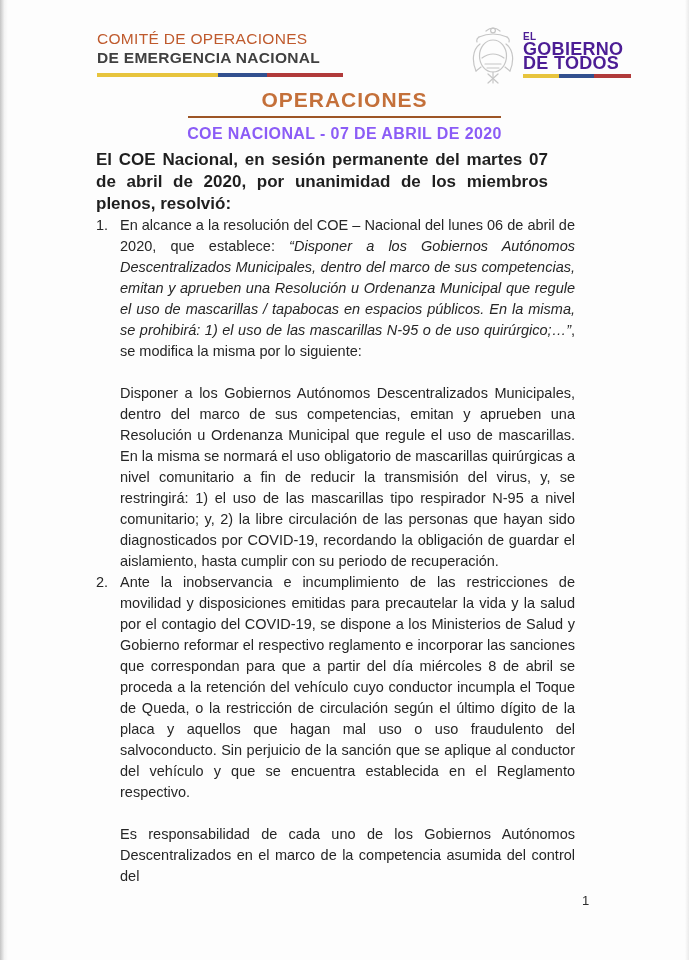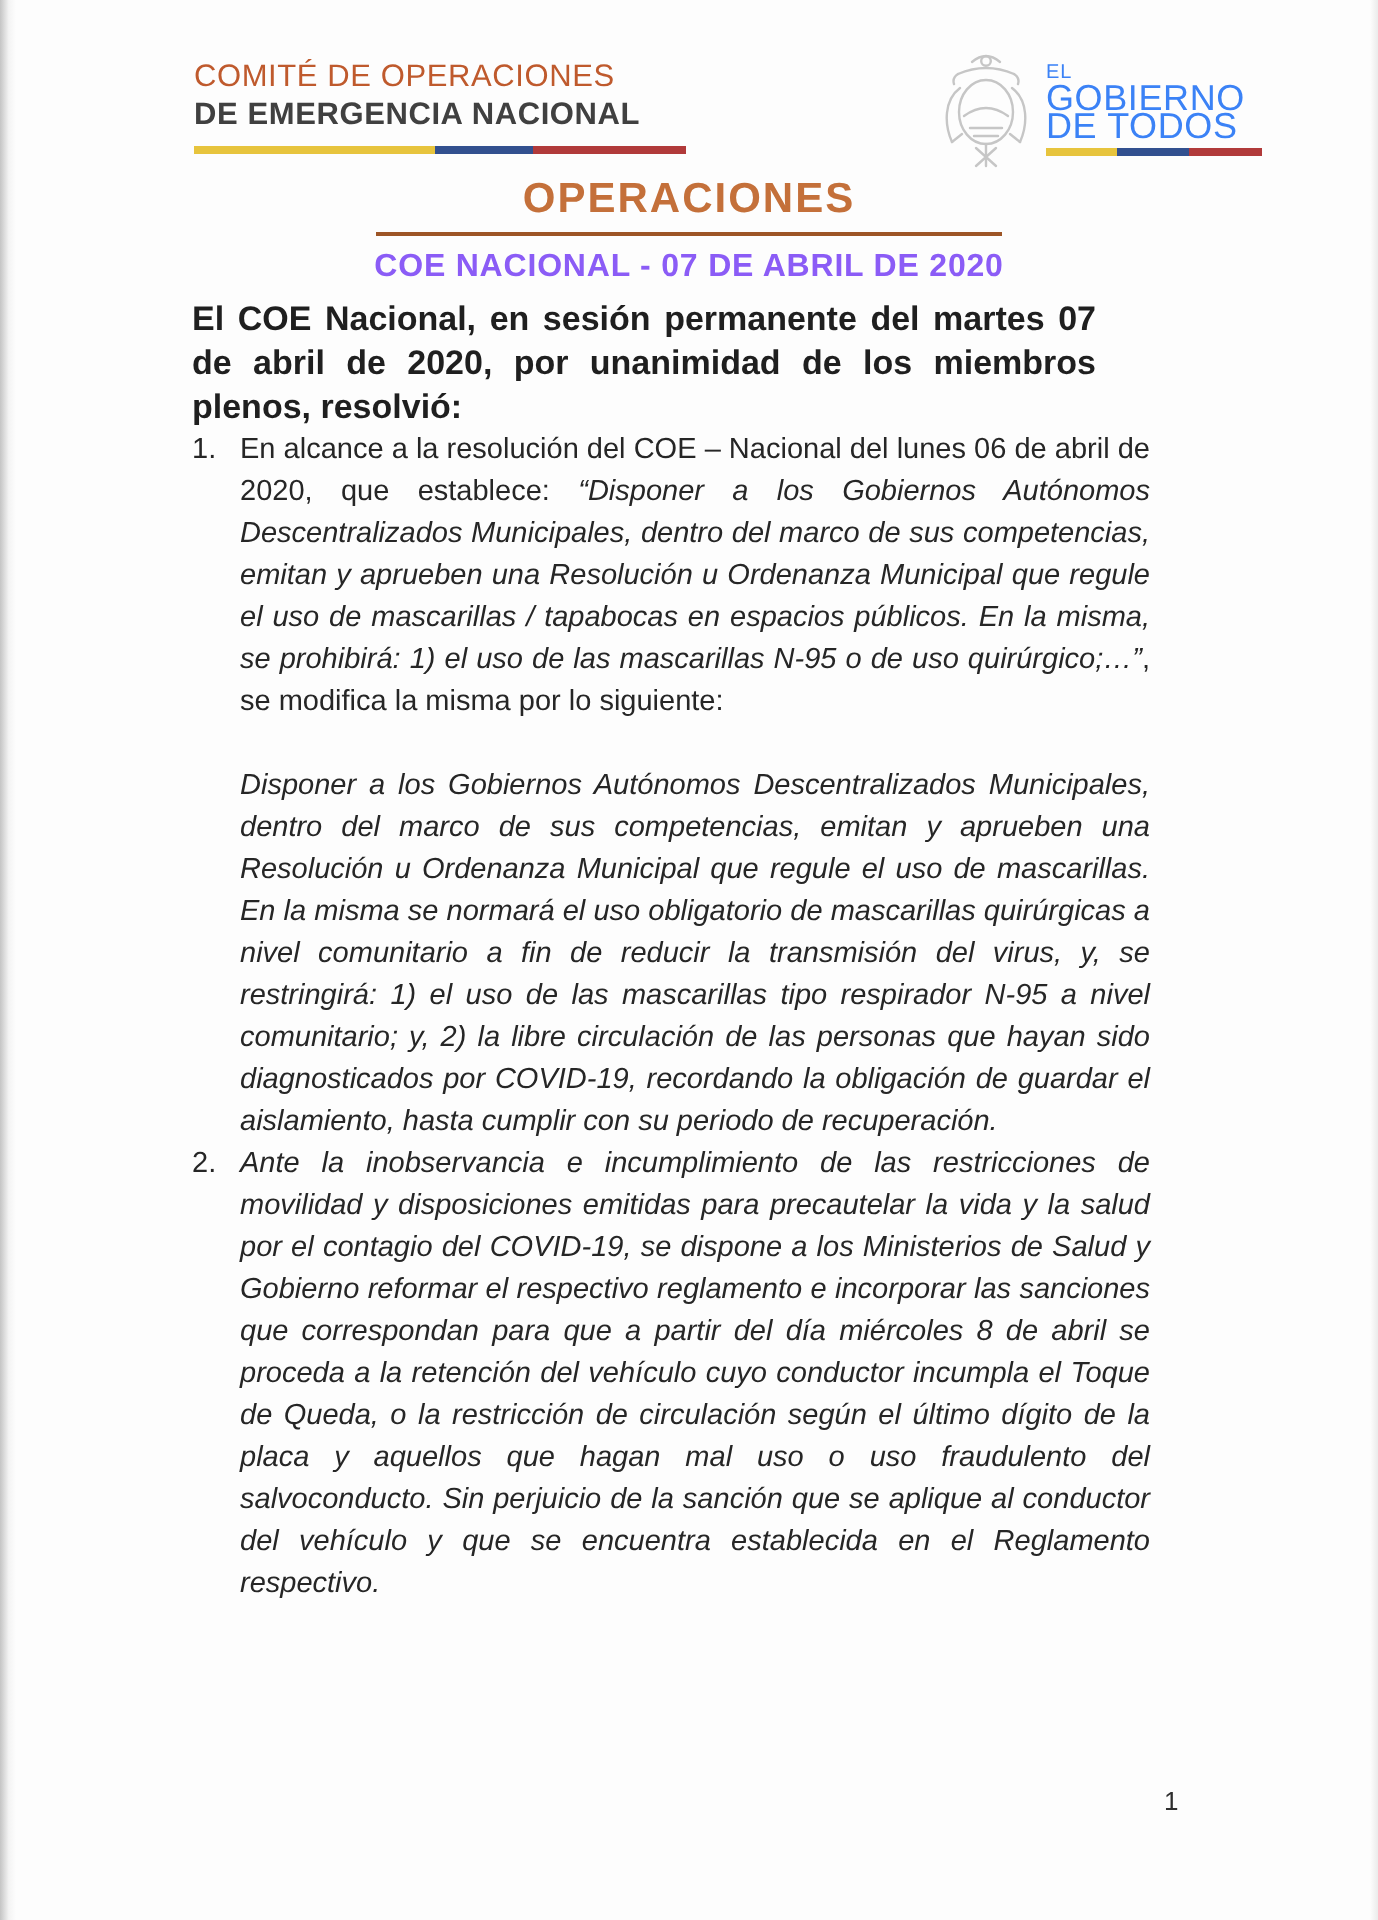--- a/index.html
+++ b/index.html
@@ -24,21 +24,21 @@
   .org-line1 { font-size:15.5px; font-weight:normal; letter-spacing:.3px; color:#bf5a2d; line-height:19px; }
   .org-line2 { font-size:15.5px; font-weight:bold; letter-spacing:.3px; color:#404040; line-height:19px; }
   .tricolor-left {
     width:246px; height:4px; margin-top:6px;
     background:linear-gradient(to right,#e7c43d 0 49%,#32508f 49% 69%,#b13a3a 69% 100%);
   }
 
   
   .gov-logo { position:absolute; left:466px; top:24px; display:flex; }
   .crest { width:54px; height:62px; flex:none; }
-  .gov-text { margin-left:3px; padding-top:8px; color:#3b82f6; font-weight:normal; }
+  .gov-text { margin-left:3px; padding-top:8px; color:#4c1d95; font-weight:bold; }
   .gov-el { font-size:10px; line-height:10px; letter-spacing:.4px; }
   .gov-big { font-size:18px; line-height:14px; letter-spacing:.3px; }
   .tricolor-gov {
     width:108px; height:4px; margin-top:4px;
     background:linear-gradient(to right,#e7c43d 0 33%,#32508f 33% 66%,#b13a3a 66% 100%);
   }
 
   
   .title-block { position:absolute; top:88px; left:0; width:100%; text-align:center; }
   .doc-title { margin:0; font-size:21px; font-weight:bold; letter-spacing:1px; color:#c4703a; line-height:24px; }
@@ -54,21 +54,21 @@
 
   
   .content {
     position:absolute; left:96px; top:215px; width:479px;
     font-size:14.5px; line-height:21px; color:#262626; text-align:justify;
   }
   .item { display:flex; }
   .item-number { width:24px; flex:none; }
   .item-body { flex:1; min-width:0; }
   .para { margin:0 0 21px; }
-  .para:last-child { margin-bottom:0;font-style:italic; }
+  .para:last-child { margin-bottom:0; }
   .quote-italic { font-style:italic; }
 
   .page-number { position:absolute; left:582px; top:893px; font-size:13px; color:#2e2e2e; }
 </style>
 </head>
 <body>
 
 <div class="page">
   <div class="edge-left"></div>
   <div class="edge-right"></div>
@@ -116,19 +116,20 @@
       <div class="item-body">
         <p class="para"><span>En alcance a la resolución del COE – Nacional del lunes 06 de abril de 2020, que establece: </span><span class="quote-italic">“Disponer a los Gobiernos Autónomos Descentralizados Municipales, dentro del marco de sus competencias, emitan y aprueben una Resolución u Ordenanza Municipal que regule el uso de mascarillas / tapabocas en espacios públicos. En la misma, se prohibirá: 1) el uso de las mascarillas N-95 o de uso quirúrgico;…”</span><span>, se modifica la misma por lo siguiente:</span></p>
         <p class="para">Disponer a los Gobiernos Autónomos Descentralizados Municipales, dentro del marco de sus competencias, emitan y aprueben una Resolución u Ordenanza Municipal que regule el uso de mascarillas. En la misma se normará el uso obligatorio de mascarillas quirúrgicas a nivel comunitario a fin de reducir la transmisión del virus, y, se restringirá: 1) el uso de las mascarillas tipo respirador N-95 a nivel comunitario; y, 2) la libre circulación de las personas que hayan sido diagnosticados por COVID-19, recordando la obligación de guardar el aislamiento, hasta cumplir con su periodo de recuperación.</p>
       </div>
     </div>
 
     <div class="item">
       <div class="item-number">2.</div>
       <div class="item-body">
         <p class="para">Ante la inobservancia e incumplimiento de las restricciones de movilidad y disposiciones emitidas para precautelar la vida y la salud por el contagio del COVID-19, se dispone a los Ministerios de Salud y Gobierno reformar el respectivo reglamento e incorporar las sanciones que correspondan para que a partir del día miércoles 8 de abril se proceda a la retención del vehículo cuyo conductor incumpla el Toque de Queda, o la restricción de circulación según el último dígito de la placa y aquellos que hagan mal uso o uso fraudulento del salvoconducto. Sin perjuicio de la sanción que se aplique al conductor del vehículo y que se encuentra establecida en el Reglamento respectivo.</p>
+        <p class="para">Es responsabilidad de cada uno de los Gobiernos Autónomos Descentralizados en el marco de la competencia asumida del control del</p>
       </div>
     </div>
 
   </div>
 
   <div class="page-number">1</div>
 </div>
 
 </body></html>

